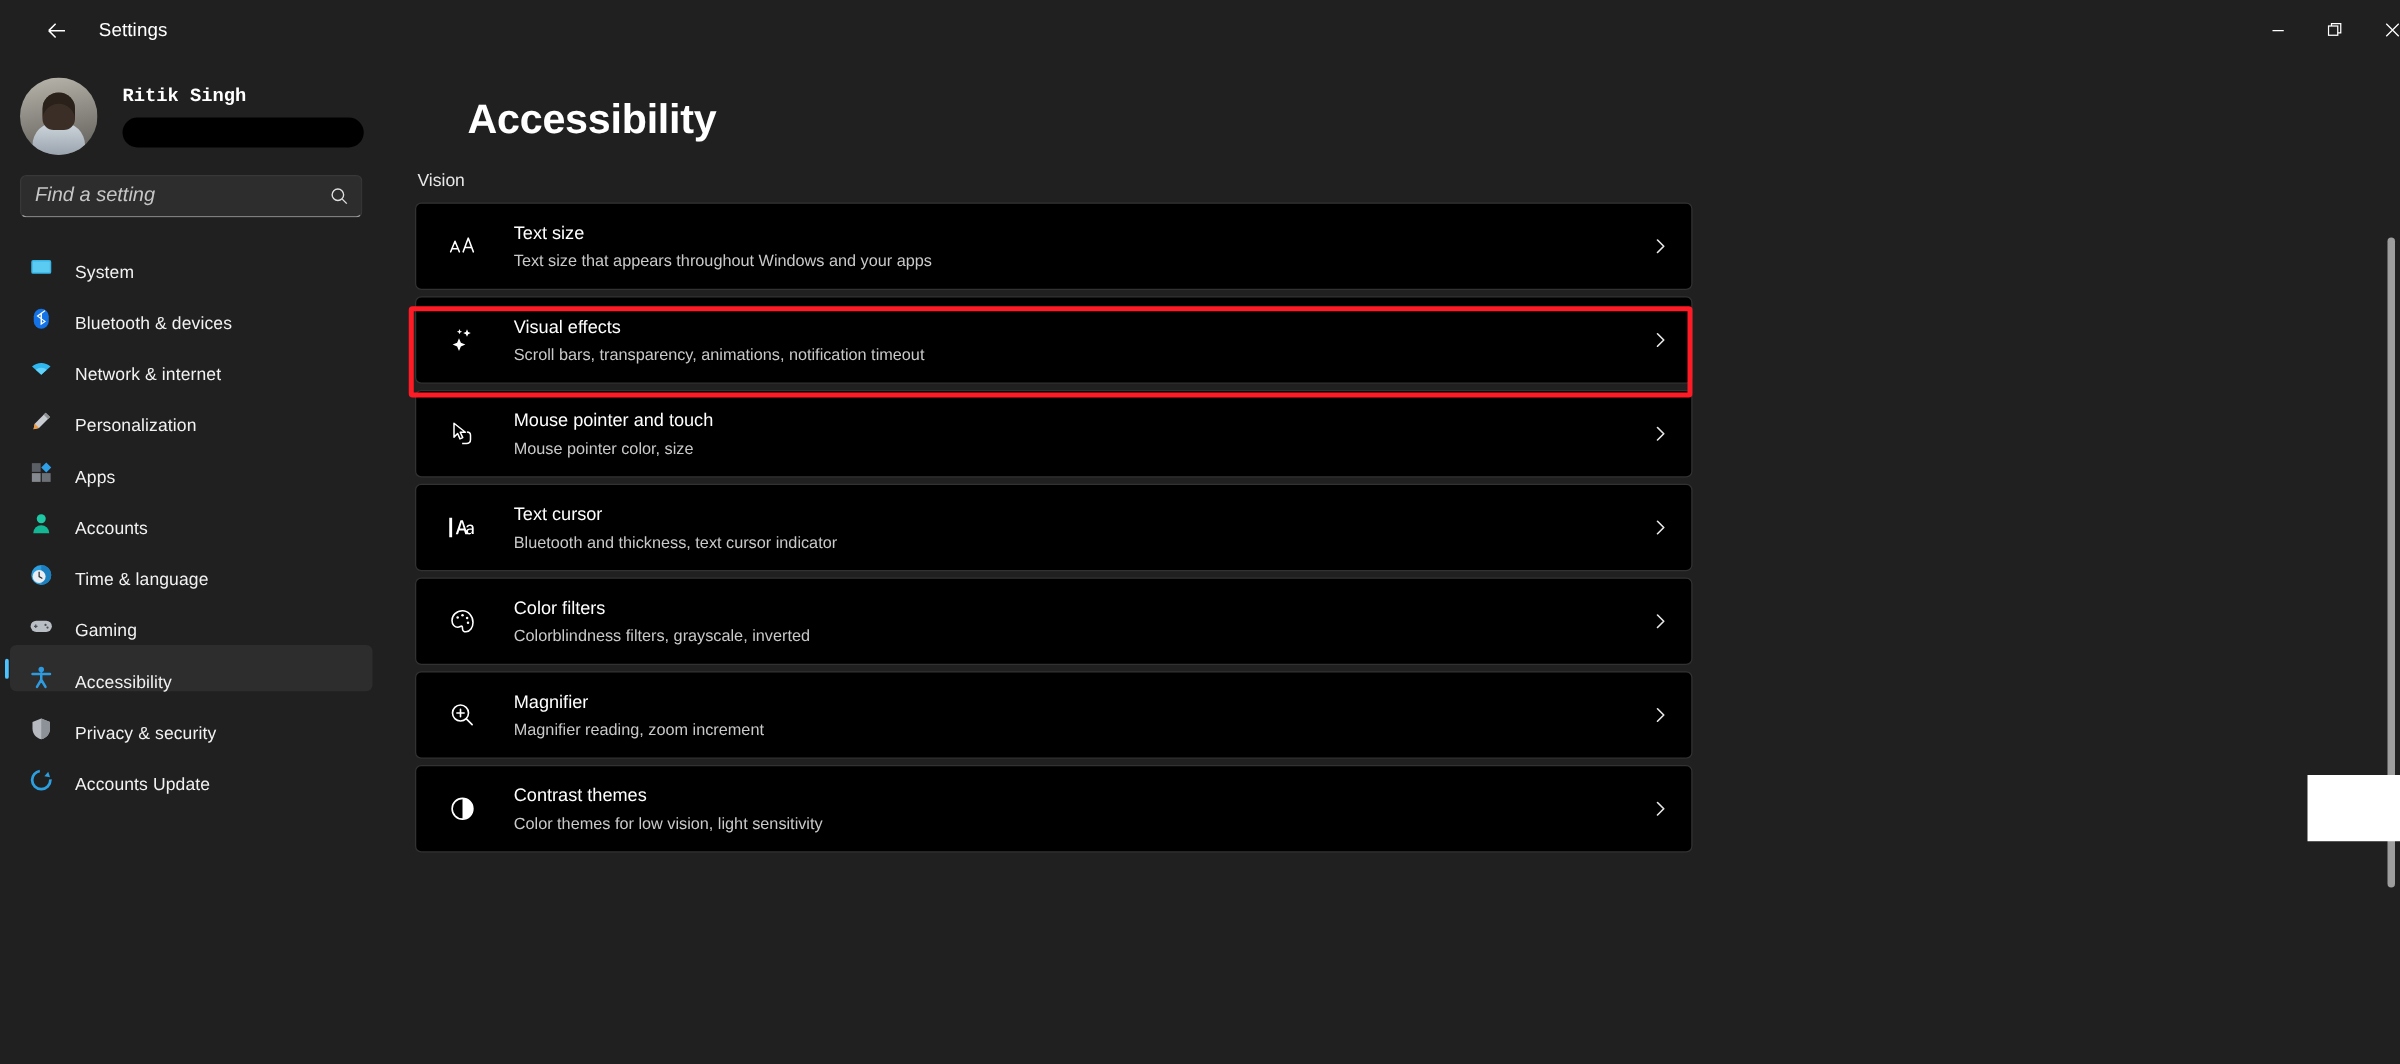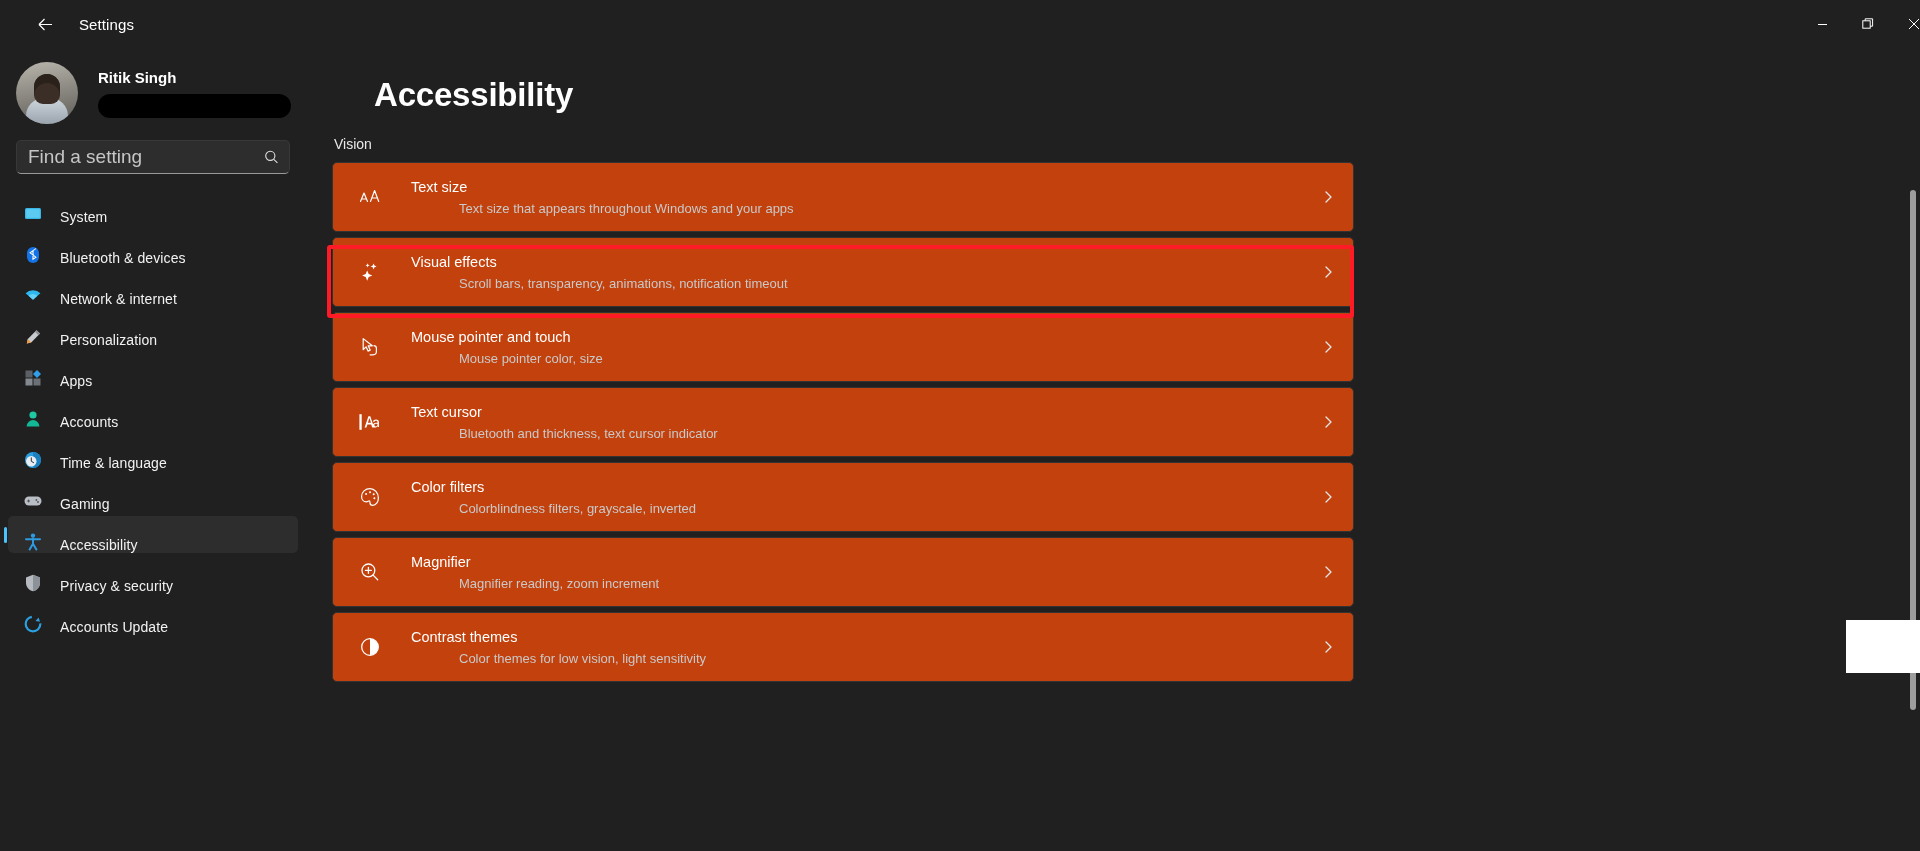--- a/index.html
+++ b/index.html
@@ -51,37 +51,38 @@
     width: 42px; height: 26px; transform: translateX(-50%);
     background: linear-gradient(180deg, #cfd6dd 0%, #9aa4ae 100%);
     border-radius: 18px 18px 0 0;
   }
   .avatar::before {
     content: ""; position: absolute; left: 50%; top: 12px;
     width: 26px; height: 30px; transform: translateX(-50%);
     background: #3b2e26; border-radius: 13px 13px 9px 9px; z-index: 2;
     box-shadow: inset 0 9px 0 0 #2a211b;
   }
-  .profile-text { margin-left: 20px; }
+  .profile-text { margin-left: 20px; font-family: Liberation Mono, monospace; }
   .profile-name { font-size: 15px; font-weight: 700; color: #ffffff; }
   .profile-mail-redacted {
     margin-top: 8px; width: 193px; height: 24px;
     background: #000000; border-radius: 14px;
   }
 
   .searchwrap { padding: 14px 16px 0 16px; }
   .searchbox {
     position: relative; height: 34px; background: #2d2d2d;
     border: 1px solid #383838; border-bottom: 1px solid #9a9a9a;
     border-radius: 5px; display: flex; align-items: center;
   }
   .searchbox input {
     flex: 1; background: transparent; border: 0; outline: none;
-    color: #e6e6e6; font-size: 19px; padding: 0 30px 0 11px;
+    color: #e6e6e6; font-size: 16px; padding: 0 30px 0 11px;
     font-family: "Liberation Sans", sans-serif;
+    font-style: italic;
   }
   .searchbox input::placeholder { color: #c6c6c6; }
   .search-icon {
     position: absolute; right: 10px; top: 50%; transform: translateY(-50%);
     color: #e0e0e0; display: flex;
   }
 
   .navlist { margin-top: 14px; }
   .navitem {
     position: relative; display: flex; align-items: flex-end;
@@ -107,32 +108,32 @@
   }
   .page-title {
     font-size: 33px; font-weight: 700; color: #ffffff;
     margin: 28px 0 0 68px; letter-spacing: -.2px;
   }
   .section-label {
     font-size: 14px; color: #e8e8e8; margin: 22px 0 10px 28px;
   }
   .cards { margin-left: 26px; width: 1022px; }
   .card {
-    position: relative; height: 70px; background: #c2410c;
+    position: relative; height: 70px; background: #000000;
     border: 1px solid #323232; border-radius: 5px;
     margin-bottom: 5px; display: flex; align-items: center;
     padding: 0 18px 0 20px;
   }
   .card-ico {
     width: 34px; flex: none; display: flex; align-items: center;
     justify-content: center; color: #ffffff; margin-right: 24px;
   }
   .card-text { flex: 1; }
   .card-title { font-size: 14.5px; color: #ffffff; line-height: 19px; }
-  .card-sub { font-size: 13px; color: #c9c9c9; margin-top: 3px; line-height: 17px; margin-left: 48px; }
+  .card-sub { font-size: 13px; color: #c9c9c9; margin-top: 3px; line-height: 17px; }
   .chev { color: #e8e8e8; flex: none; display: flex; }
 
   .highlight-box {
     position: absolute; left: 327px; top: 245px;
     width: 1027px; height: 73px;
     border: 4px solid #ff1b25; border-radius: 3px;
     pointer-events: none; z-index: 5;
   }
 
   

